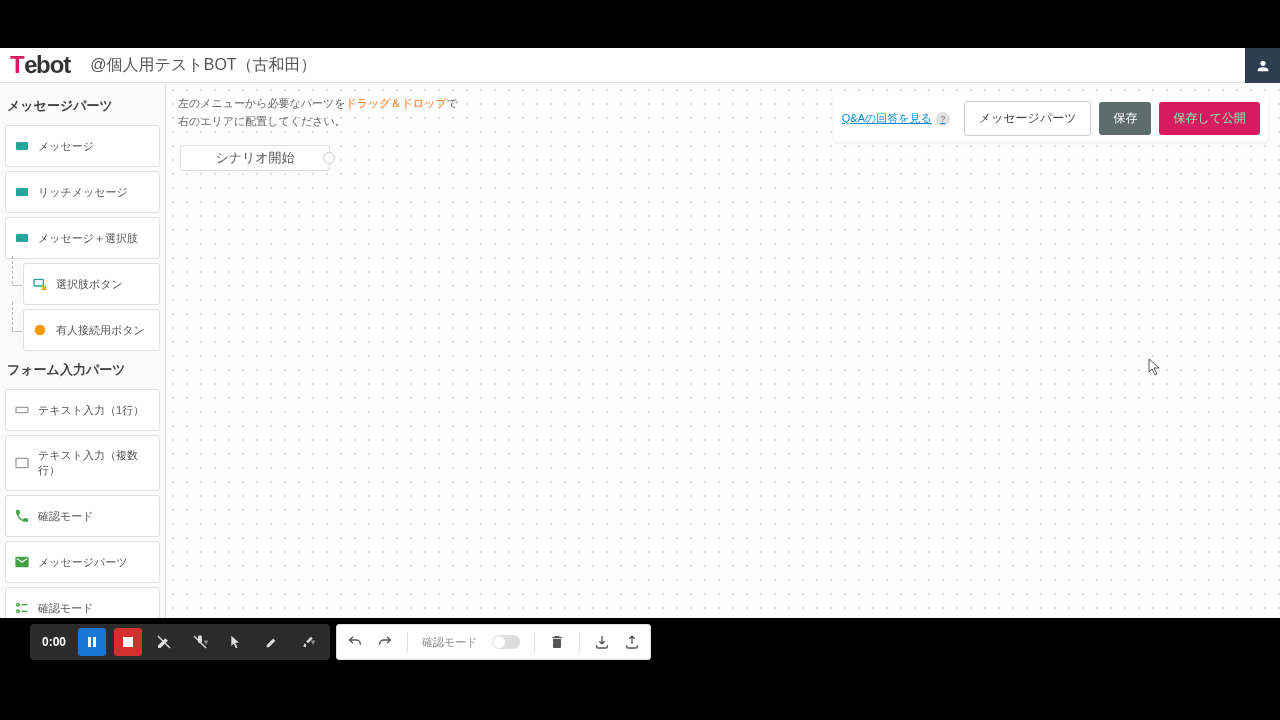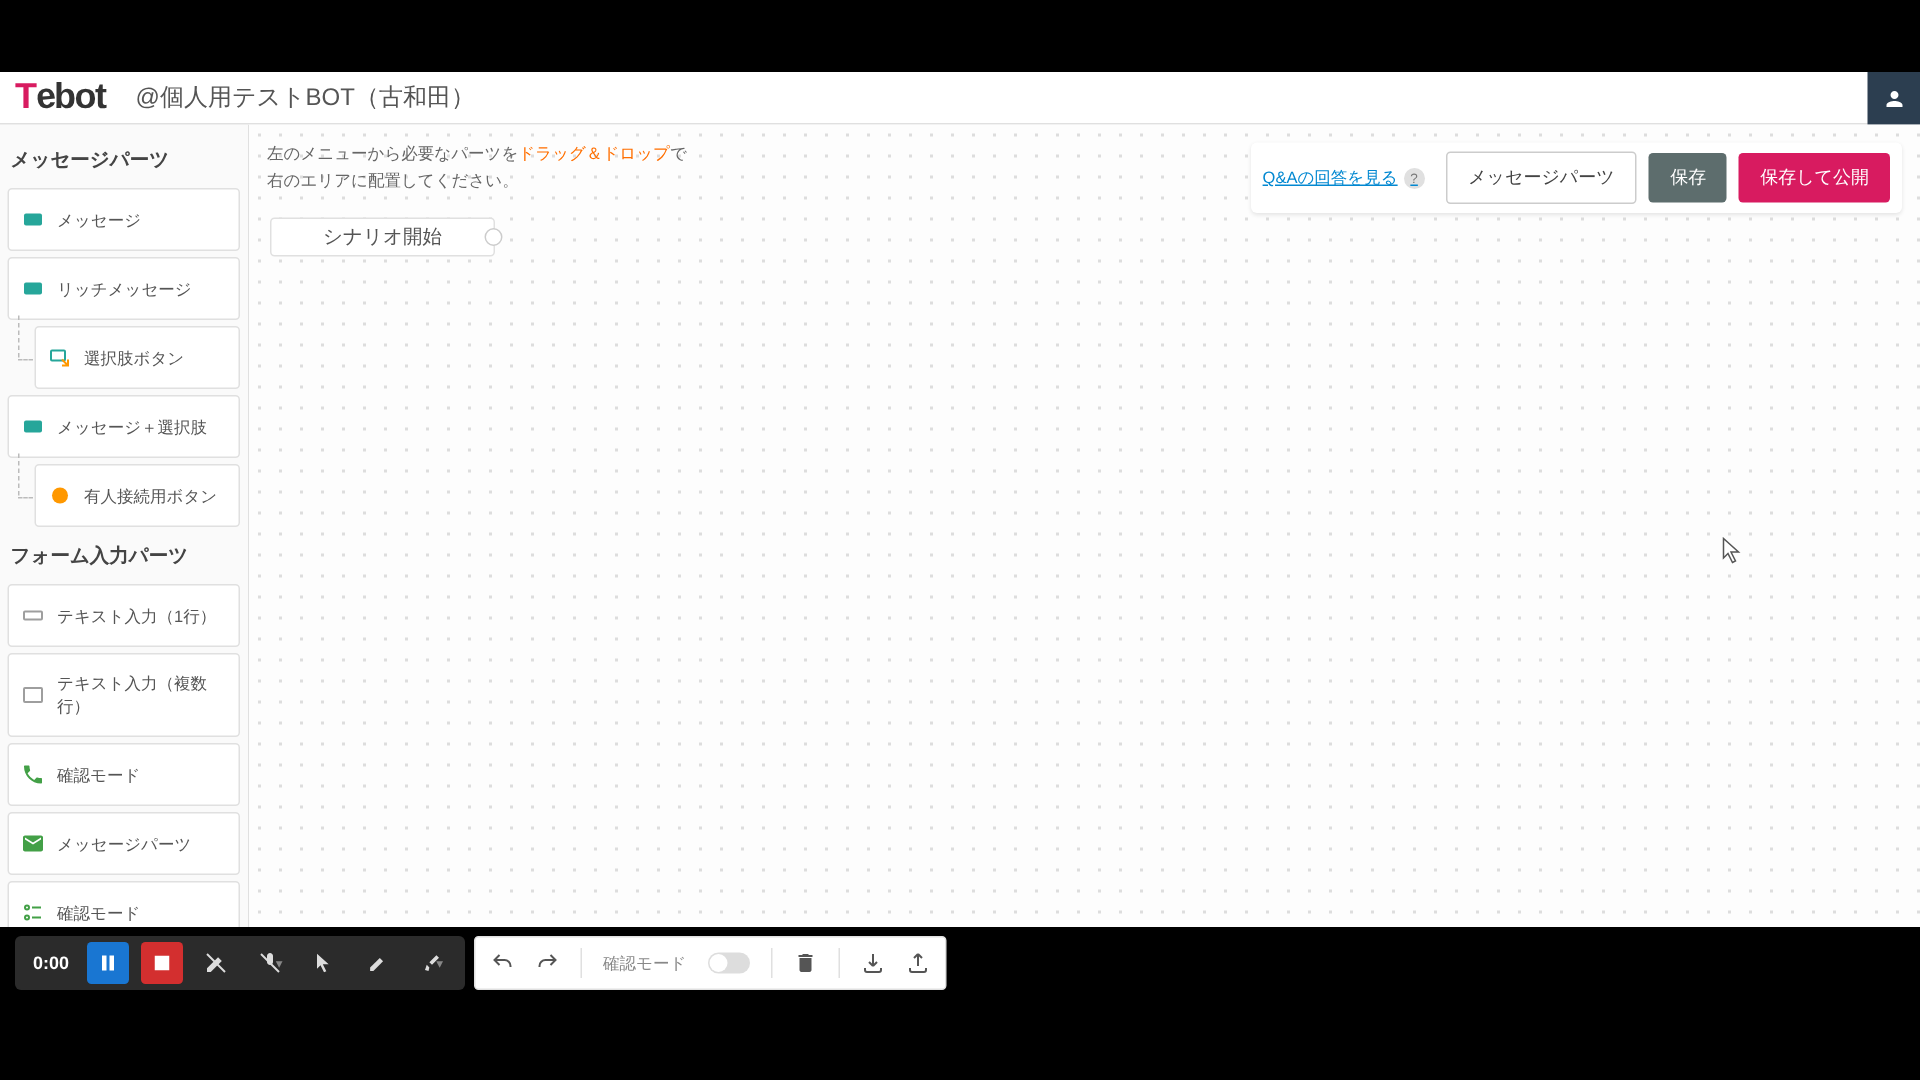--- a/index.html
+++ b/index.html
@@ -29,29 +29,29 @@
 .canvas { flex: 1; position: relative; background-color: #fdfdfd; background-image: radial-gradient(#ddd 1px, transparent 1px); background-size: 14px 14px; overflow: hidden; }
 .canvas-top { position: absolute; top: 12px; left: 12px; right: 12px; display: flex; justify-content: space-between; align-items: flex-start; }
 .hint-text { font-size: 11px; color: #666; line-height: 1.6; }
 .hint-text .hl { color: #ff6f00; }
 .top-actions { display: flex; gap: 8px; align-items: center; background: #fff; padding: 6px 8px; border-radius: 4px; box-shadow: 0 1px 3px rgba(0,0,0,.1); }
 .qa-link { font-size: 11px; color: #0288d1; text-decoration: underline; cursor: pointer; margin-right: 6px; display: flex; align-items: center; gap: 4px; justify-content: flex-end; }
 .help-badge { width: 14px; height: 14px; border-radius: 50%; background: #e0e0e0; color: #777; font-size: 9px; display: flex; align-items: center; justify-content: center; text-decoration: none; }
 .btn { border: none; border-radius: 3px; padding: 8px 14px; font-size: 12px; cursor: pointer; }
 .btn-outline { background: #fff; border: 1px solid #ccc; color: #444; }
 .btn-dark { background: #5d6d6d; color: #fff; }
-.btn-primary { background: #d81b60; color: #ffffff; }
+.btn-primary { background: #d81b60; color: #86efac; }
 
 .start-node { position: absolute; top: 62px; left: 14px; width: 150px; height: 26px; background: #fff; border: 1px solid #e0e0e0; border-radius: 3px; display: flex; align-items: center; justify-content: center; font-size: 13px; color: #555; }
 .start-node::after { content: ""; position: absolute; right: -6px; top: 50%; transform: translateY(-50%); width: 10px; height: 10px; border-radius: 50%; background: #fff; border: 1px solid #ccc; }
 
 .cursor-ghost { position: absolute; top: 275px; left: 982px; pointer-events: none; }
 
 .rec-bar { position: absolute; top: 624px; left: 10px; height: 36px; display: flex; align-items: center; gap: 6px; }
-.rec-panel { background: #2b2b2b; height: 36px; border-radius: 4px; display: flex; align-items: center; padding: 0 8px; gap: 8px; }
+.rec-panel { background: #2b2b2b; height: 36px; border-radius: 4px; display: flex; align-items: center; padding: 0 8px; gap: 8px; margin-left: 20px; }
 .rec-time { color: #fff; font-size: 12px; font-weight: bold; padding: 0 4px; }
 .rec-btn { width: 28px; height: 28px; border-radius: 3px; display: flex; align-items: center; justify-content: center; cursor: pointer; }
 .rec-pause { background: #1976d2; }
 .rec-stop { background: #d32f2f; }
 .rec-tool { color: #ddd; }
 .rec-caret { color: #888; font-size: 9px; margin-left: -4px; }
 
 .canvas-toolbar { background: #fff; height: 36px; border: 1px solid #e0e0e0; border-radius: 3px; display: flex; align-items: center; padding: 0 10px; gap: 14px; color: #555; }
 .vdiv { width: 1px; height: 20px; background: #e0e0e0; }
 .mode-label { font-size: 11px; color: #888; }
@@ -93,37 +93,37 @@
 
       <div class="part-item">
         <span class="ico">
             <svg width="16" height="16" viewBox="0 0 24 24" fill="#26a69a">
               <rect x="3" y="6" width="18" height="12" rx="2"></rect>
             </svg>
           </span>
         <span>リッチメッセージ</span>
       </div>
 
+      <div class="part-item">
+        <span class="ico">
+            <svg width="16" height="16" viewBox="0 0 24 24" fill="#26a69a">
+              <rect x="3" y="6" width="18" height="12" rx="2"></rect>
+            </svg>
+          </span>
+        <span>メッセージ＋選択肢</span>
+      </div>
+
       <div class="part-item child">
         <span class="ico">
             <svg width="16" height="16" viewBox="0 0 24 24" fill="none" stroke="#26a69a" stroke-width="2">
               <rect x="3" y="5" width="14" height="10" rx="1"></rect>
               <path d="M14 14 L20 20 M20 14 L20 20 L14 20" stroke="#ff9800"></path>
             </svg>
           </span>
         <span>選択肢ボタン</span>
-      </div>
-
-      <div class="part-item">
-        <span class="ico">
-            <svg width="16" height="16" viewBox="0 0 24 24" fill="#26a69a">
-              <rect x="3" y="6" width="18" height="12" rx="2"></rect>
-            </svg>
-          </span>
-        <span>メッセージ＋選択肢</span>
       </div>
 
       <div class="part-item child">
         <span class="ico">
             <svg width="16" height="16" viewBox="0 0 24 24" fill="#ff9800">
               <circle cx="12" cy="12" r="8"></circle>
               <path d="M8 8 Q6 12 8 16 M16 8 Q18 12 16 16" stroke="#ff9800" fill="none" stroke-width="2"></path>
             </svg>
           </span>
         <span>有人接続用ボタン</span>

